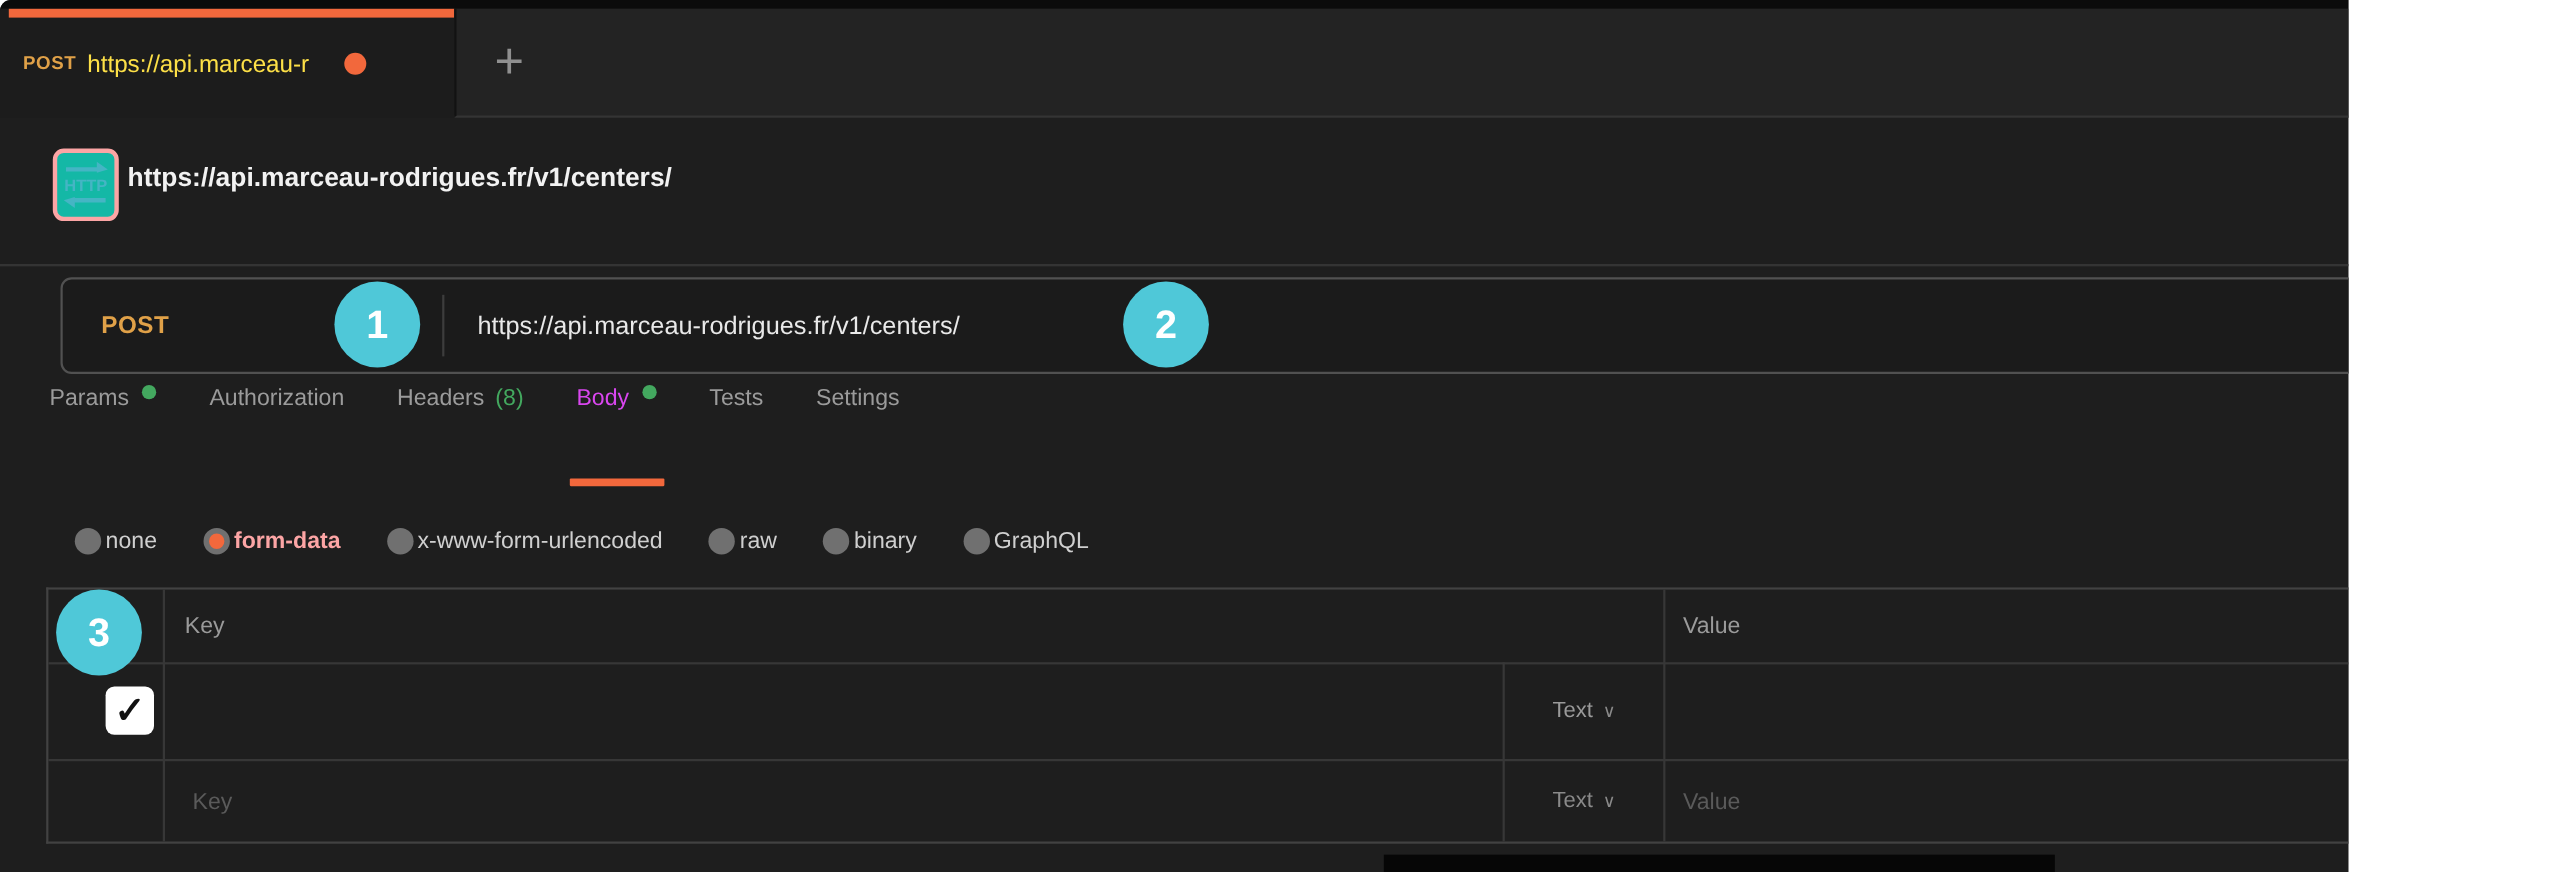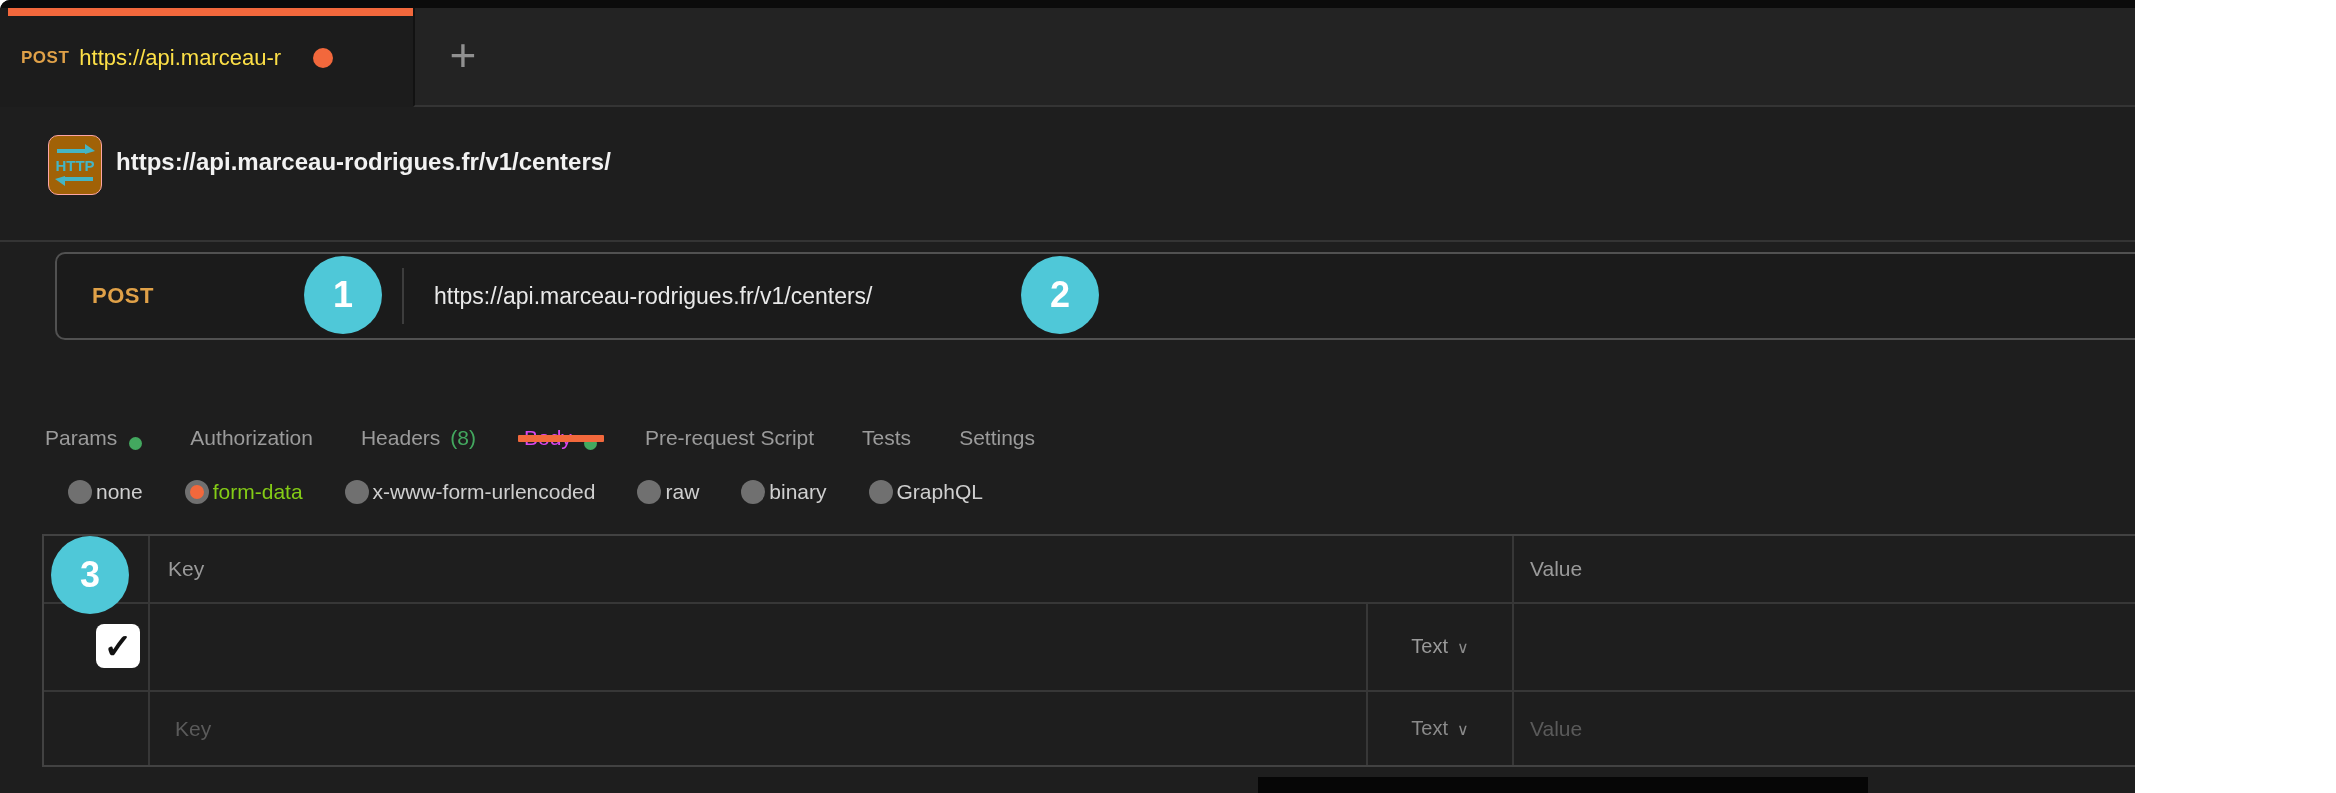--- a/index.html
+++ b/index.html
@@ -15,55 +15,55 @@
   .tab-active{position:absolute;left:0;top:0;width:413px;height:99px;background:#1c1c1c;}
   .tab-topbar{position:absolute;left:8px;top:0;width:405px;height:8px;background:#f2683c;}
   .tab-content{position:absolute;left:21px;top:0;height:99px;display:flex;align-items:center;gap:10px;}
   .tab-method{color:#e0a148;font-weight:bold;font-size:17px;letter-spacing:.5px;}
   .tab-title{color:#fde047;font-size:22px;white-space:nowrap;}
   .tab-dot{width:20px;height:20px;border-radius:50%;background:#f2683c;margin-left:22px;}
   .plus{position:absolute;left:433px;top:0;width:60px;height:97px;line-height:94px;text-align:center;
         font-size:46px;font-weight:200;color:#909090;}
   
   .urlrow{position:absolute;left:0;top:107px;width:100%;height:133px;border-bottom:2px solid #343434;}
-  .http-icon{position:absolute;left:48px;top:28px;width:52px;height:58px;background:#a16207;
-             border:1px solid #fca5a5;border-radius:10px;display:flex;align-items:center;justify-content:center;}
+  .http-icon{position:absolute;left:48px;top:28px;width:52px;height:58px;background:#14b8a6;
+             border:4px solid #fca5a5;border-radius:10px;display:flex;align-items:center;justify-content:center;}
   .urltitle{position:absolute;left:116px;top:0;height:110px;line-height:110px;color:#f2f2f2;
             font-weight:bold;font-size:24px;white-space:nowrap;}
   
   .barrow{position:absolute;left:0;top:240px;width:100%;height:110px;border-top:2px solid #343434;}
   .reqbar{position:absolute;left:55px;top:10px;right:-24px;height:84px;background:#1b1b1b;
           border:2px solid #515151;border-radius:10px;}
   .req-method{position:absolute;left:35px;top:0;height:84px;line-height:84px;color:#e0a148;
               font-weight:bold;font-size:22px;letter-spacing:.5px;}
   .req-sep{position:absolute;left:345px;top:14px;bottom:14px;width:2px;background:#3d3d3d;}
   .req-url{position:absolute;left:377px;top:0;height:84px;line-height:84px;color:#e9e9e9;
            font-size:23px;white-space:nowrap;}
   
   .circle{position:absolute;width:78px;height:78px;border-radius:50%;background:#4fc8d8;color:#ffffff;
           font-weight:bold;font-size:36px;display:flex;align-items:center;justify-content:center;z-index:9;}
   .circle-1{left:304px;top:256px;}
   .circle-2{left:1021px;top:256px;}
   .circle-3{left:51px;top:536px;}
   
   .tabsrow{position:absolute;left:0;top:350px;width:100%;height:100px;display:flex;align-items:center;
            padding-left:45px;gap:48px;font-size:21px;color:#9b9b9b;}
-  .rtab{position:relative;display:flex;align-items:flex-end;gap:12px;white-space:nowrap;height:100px;}
+  .rtab{position:relative;display:flex;align-items:flex-start;gap:12px;white-space:nowrap;height:100px;}
   .rtab.active{color:#d946ef;}
   .rtab .gdot{width:13px;height:13px;border-radius:50%;background:#43a85f;}
   .rtab .badge{color:#43a85f;margin-left:-2px;}
   .rtab.active::after{content:"";position:absolute;left:-6px;width:86px;height:7px;background:#f2683c;
                       bottom:8px;border-radius:1px;}
   
   .radiorow{position:absolute;left:0;top:450px;width:100%;height:84px;display:flex;align-items:center;
             padding-left:68px;gap:42px;font-size:21px;color:#cfcfcf;}
   .radio{display:flex;align-items:flex-start;gap:4px;white-space:nowrap;}
   .rdot{width:24px;height:24px;border-radius:50%;background:#707070;box-sizing:border-box;}
   .radio.selected .rdot{border:5px solid #707070;background:#f2683c;}
-  .radio.selected{color:#84cc16;}
+  .radio.selected{color:#fca5a5;font-weight:bold;}
   
   .kvtable{position:absolute;left:42px;top:534px;right:0;height:233px;border:2px solid #424242;
            border-right:none;box-sizing:border-box;background:#1e1e1e;}
   .vline{position:absolute;width:2px;background:#373737;top:0;bottom:0;}
   .vline.v1{left:104px;}
   .vline.v2{left:1322px;top:66px;}
   .vline.v3{left:1468px;}
   .hline{position:absolute;left:0;right:0;height:2px;background:#373737;}
   .hline.h1{top:66px;}
   .hline.h2{top:154px;}
@@ -134,23 +134,20 @@
     </div>
     <div class="rtab">
       <span>Headers</span>
       <span class="badge">(8)</span>
     </div>
     <div class="rtab active">
       <span>Body</span>
       <span class="gdot"></span>
     </div>
     <div class="rtab">
-      <span>Pre-request Script</span>
-    </div>
-    <div class="rtab">
       <span>Tests</span>
     </div>
     <div class="rtab">
       <span>Settings</span>
     </div>
   </div>
 
   <div class="radiorow">
     <div class="radio">
       <span class="rdot"></span>

